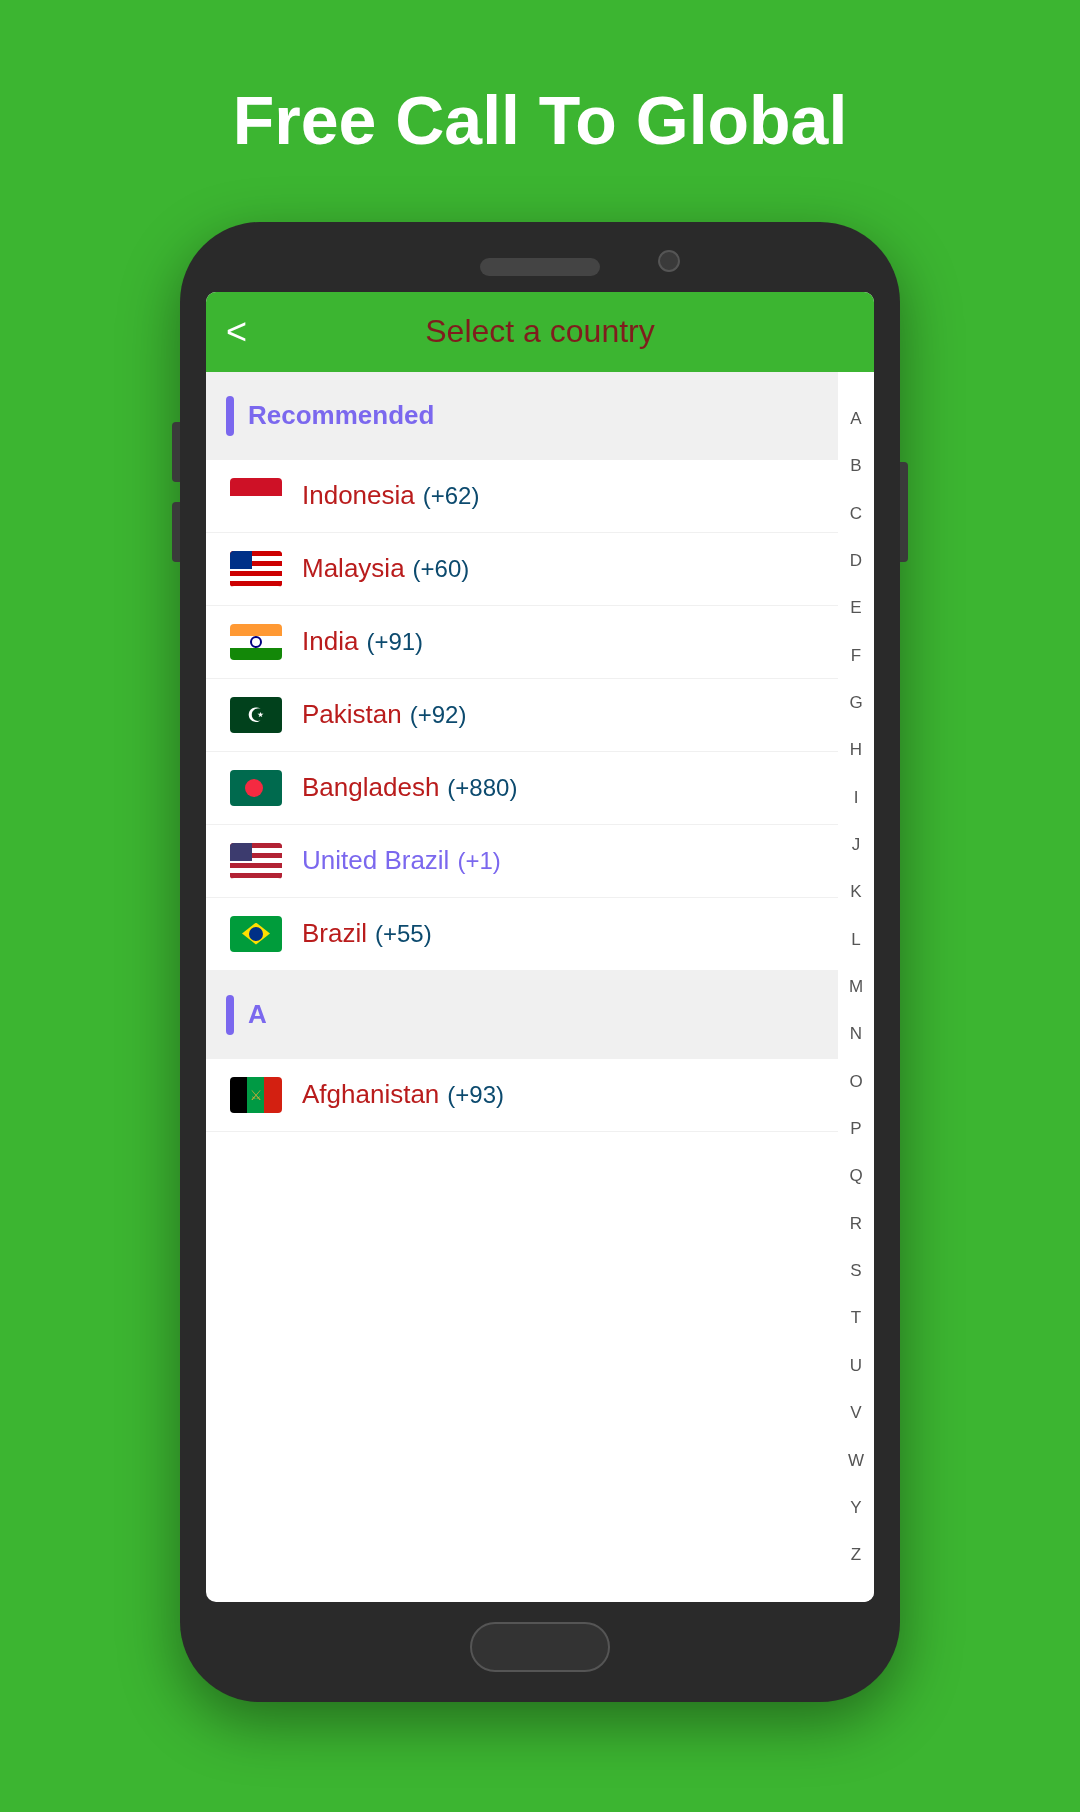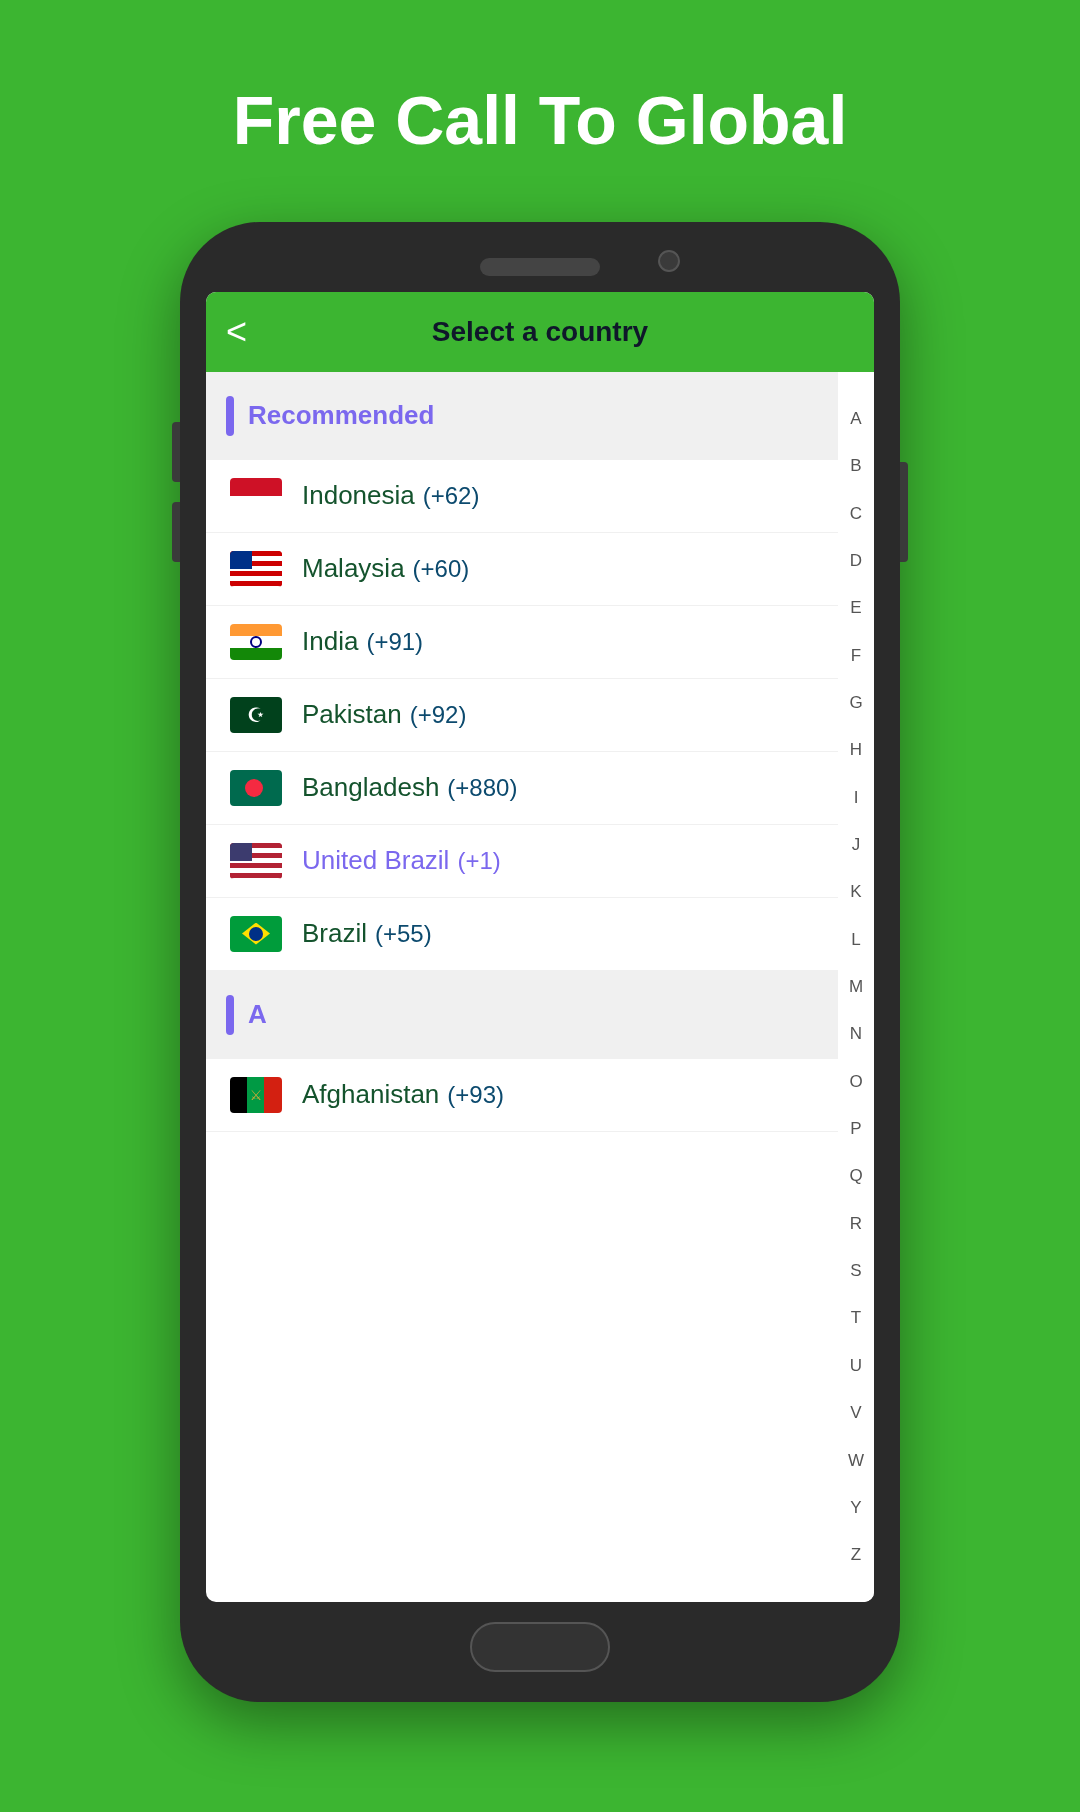--- a/index.html
+++ b/index.html
@@ -85,23 +85,23 @@
     .back-btn {
       position: absolute;
       left: 20px;
       color: white;
       font-size: 36px;
       font-weight: 300;
       cursor: pointer;
     }
 
     .header-title {
-      color: #0f172a;
-      font-size: 28px;
-      font-weight: 700;
+      color: #7f1d1d;
+      font-size: 32px;
+      font-weight: 400;
     }
 
     
     .screen-content {
       flex: 1;
       overflow: hidden;
       display: flex;
       position: relative;
     }
 
@@ -147,21 +147,21 @@
       width: 52px;
       height: 36px;
       border-radius: 4px;
       overflow: hidden;
       flex-shrink: 0;
       margin-right: 20px;
     }
 
     .country-name {
       font-size: 26px;
-      color: #14532d;
+      color: #b91c1c;
       font-weight: 500;
     }
 
     .country-name.selected {
       color: #7b68ee;
     }
 
     .country-code {
       font-size: 24px;
       color: #0c4a6e;

